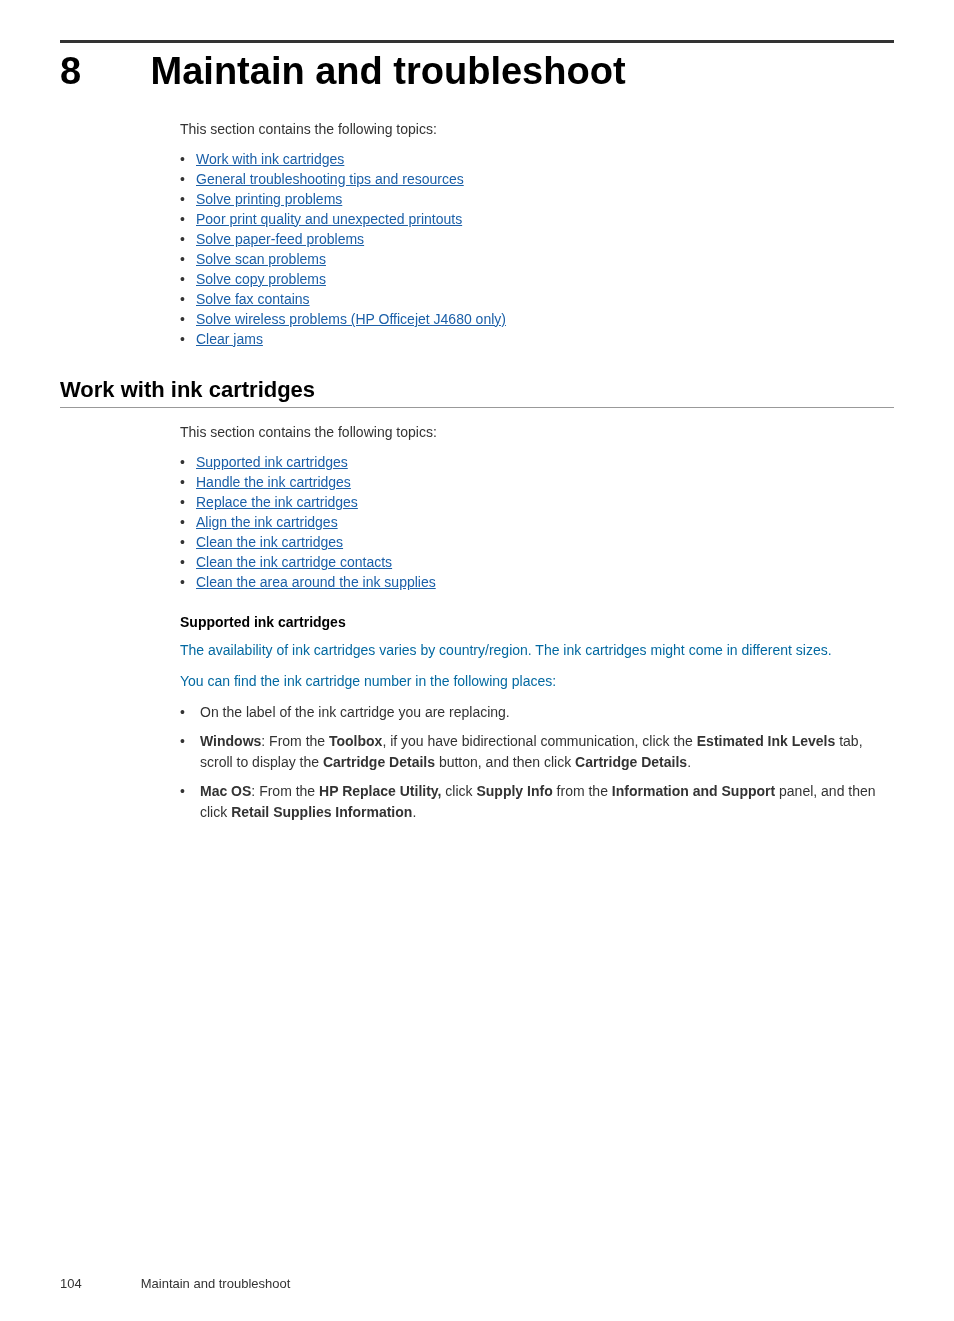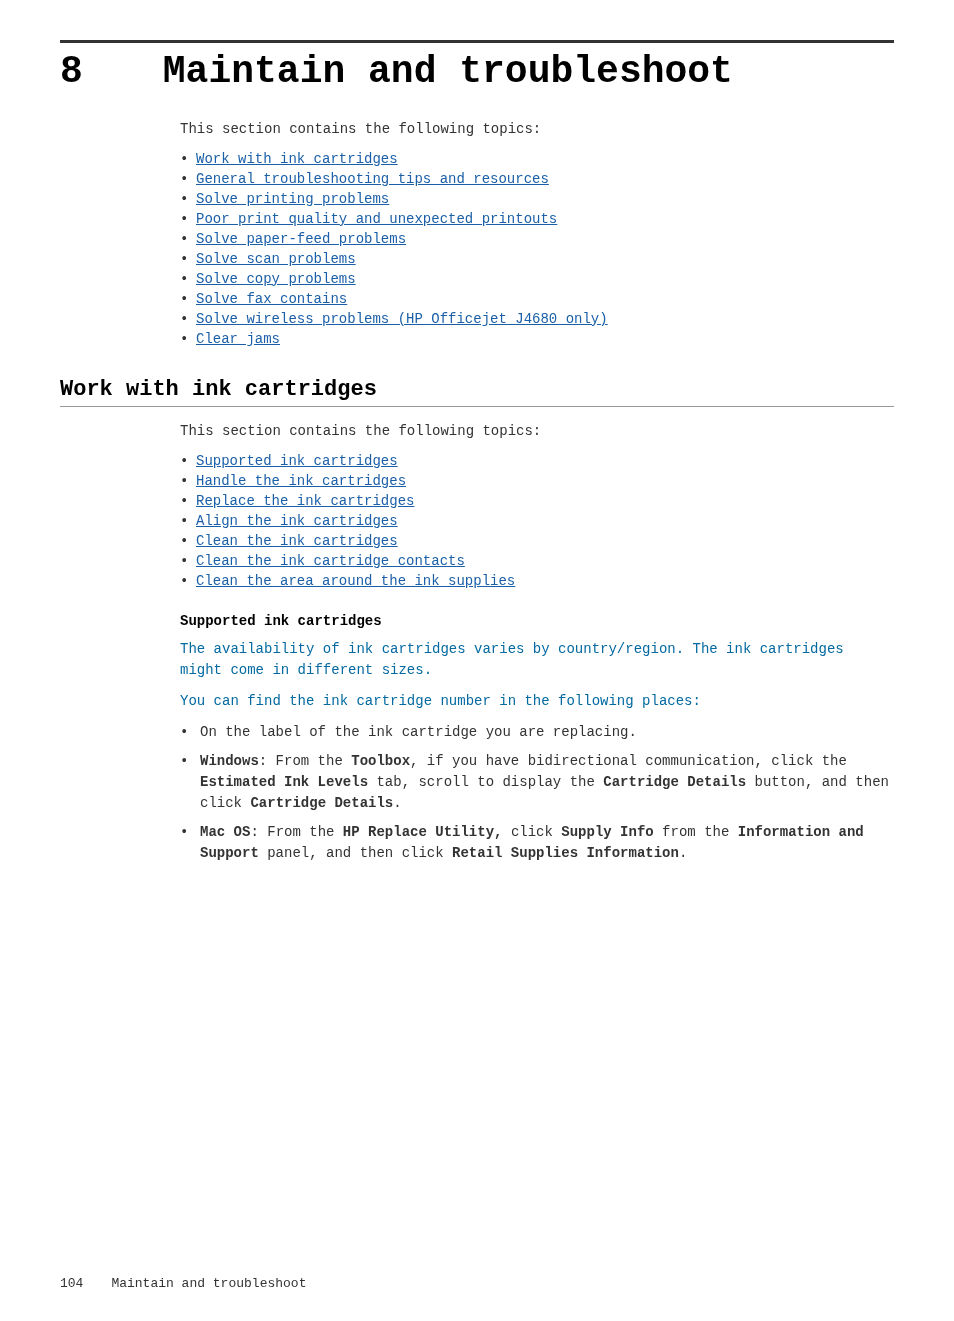--- a/index.html
+++ b/index.html
@@ -12,21 +12,20 @@
       font-family: Arial, Helvetica, sans-serif;
       font-size: 14px;
       color: #333;
       background: #fff;
       width: 954px;
       min-height: 1321px;
     }
 
     .page {
       padding: 40px 60px 60px 60px;
-      font-family: Liberation Mono, monospace;
     }
 
     .top-border {
       border-top: 3px solid #333;
       margin-bottom: 8px;
     }
 
     .chapter-title {
       font-size: 38px;
       font-weight: bold;
@@ -156,21 +155,21 @@
       position: absolute;
       bottom: 30px;
       left: 60px;
       font-size: 13px;
       color: #333;
     }
 
     .footer-text {
       display: flex;
       align-items: center;
-      gap: 28px;
+      gap: 59px;
     }
   </style>
 </head>
 <body>
 
 <div class="page">
   <div class="top-border"></div>
 
   <h1 class="chapter-title">
     <span class="chapter-number">8</span>

